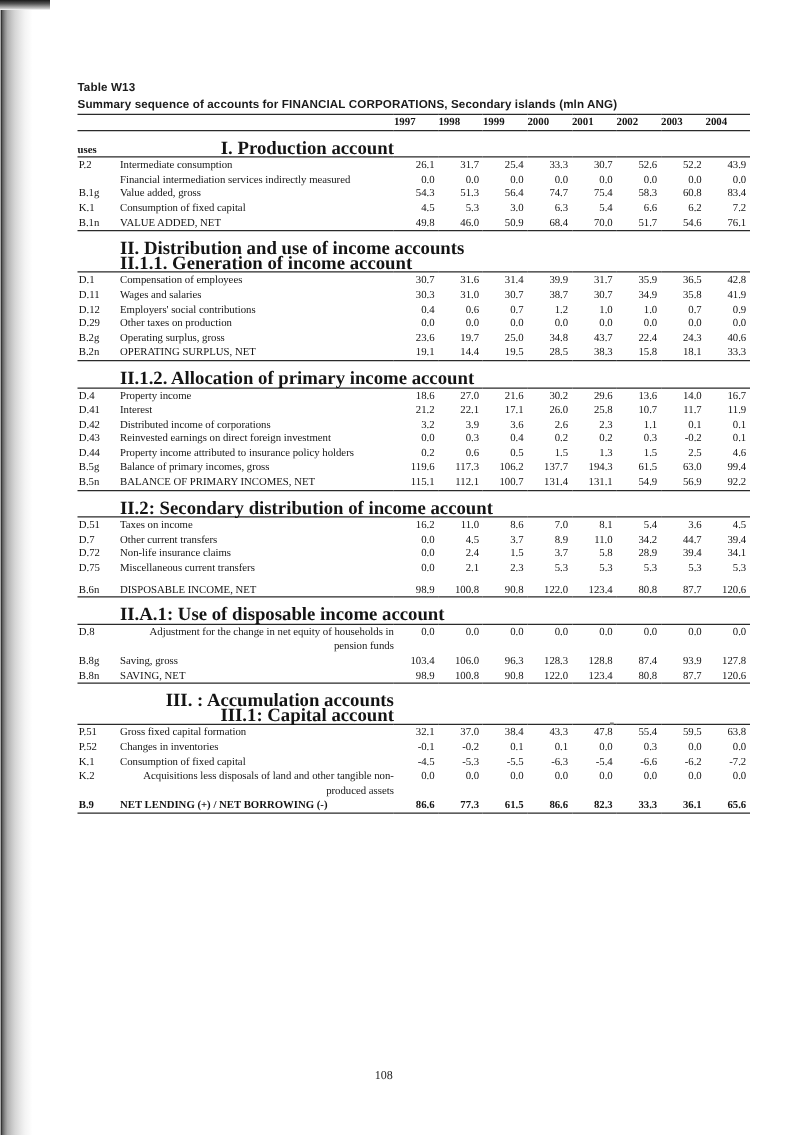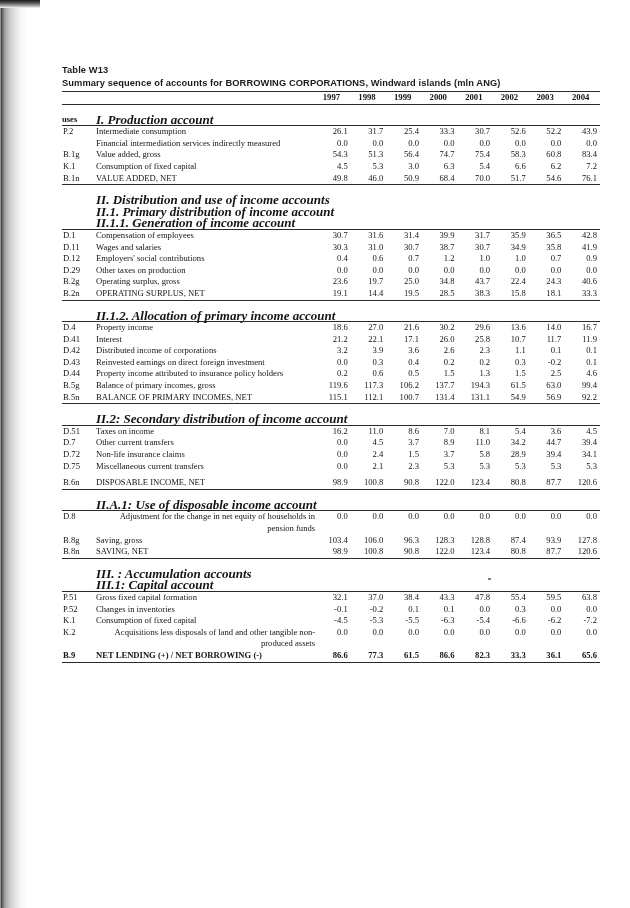--- a/index.html
+++ b/index.html
@@ -74,39 +74,39 @@
   col.c-code  { width: 34px; }
   col.c-desc  { width: 219px; }
   col.c-yr    { width: 35.6px; }
 
   .num {
     text-align: right;
     padding-right: 3px !important;
     font-variant-numeric: tabular-nums;
   }
   .yr-head {
-    text-align: center;
+    text-align: left;
     padding-right: 3px !important;
     font-weight: bold;
     font-size: 8.7px;
     line-height: 14px;
   }
   .code { padding-left: 1px !important; }
   .desc { white-space: normal; }
   .desc.wrap { white-space: normal; text-align: right; }
 
   
   tr.rule-top > td { border-top: 1.1px solid #2a2a2a; }
   tr.rule-bot > td { border-bottom: 1.1px solid #2a2a2a; }
 
   .sec-head {
-    font-style: italic;
     font-weight: bold;
-    font-size: 13px;
+    font-size: 15px;
     line-height: 12.4px;
+    text-align: right;
   }
   .lvl1 { padding-left: 6px; }
   .lvl2 { padding-left: 18px; }
   .lvl3 { padding-left: 32px; margin-top: 36px; }
 
   .ind1 { padding-left: 10px; }
 
   .bold { font-weight: bold; }
   .spacer td { height: 9px; line-height: 9px; }
   .spacer-sm td { height: 5px; line-height: 5px; }
@@ -132,21 +132,21 @@
 <body>
 
 <div class="page">
 
   <div class="scan-edge"></div>
   <div class="scan-edge-top"></div>
 
   <div class="sheet">
 
     <div class="tbl-label">Table W13</div>
-    <div class="tbl-title">Summary sequence of accounts for BORROWING CORPORATIONS, Windward islands (mln ANG)</div>
+    <div class="tbl-title">Summary sequence of accounts for FINANCIAL CORPORATIONS, Secondary islands (mln ANG)</div>
 
     <table class="acct">
       <colgroup>
         <col class="c-code">
           <col class="c-desc">
         <col class="c-yr">
           <col class="c-yr">
           <col class="c-yr">
           <col class="c-yr">
         <col class="c-yr">
@@ -270,32 +270,20 @@
             <td></td>
             <td></td>
             <td></td>
             <td></td>
             <td></td>
             <td></td>
             <td></td>
           </tr>
           <tr>
             <td></td>
-            <td class="sec-head lvl2">II.1. Primary distribution of income account</td>
-            <td></td>
-            <td></td>
-            <td></td>
-            <td></td>
-            <td></td>
-            <td></td>
-            <td></td>
-            <td></td>
-          </tr>
-          <tr>
-            <td></td>
             <td class="sec-head lvl3">II.1.1. Generation of income account</td>
             <td></td>
             <td></td>
             <td></td>
             <td></td>
             <td></td>
             <td></td>
             <td></td>
             <td></td>
           </tr>
@@ -742,13 +730,14 @@
             <td></td>
             <td></td>
             <td></td>
           </tr>
         </tbody>
     </table>
   </div>
 
   <div class="artifact-dot"></div>
 
+  <div class="pagenum">108</div>
 </div>
 
 </body></html>

